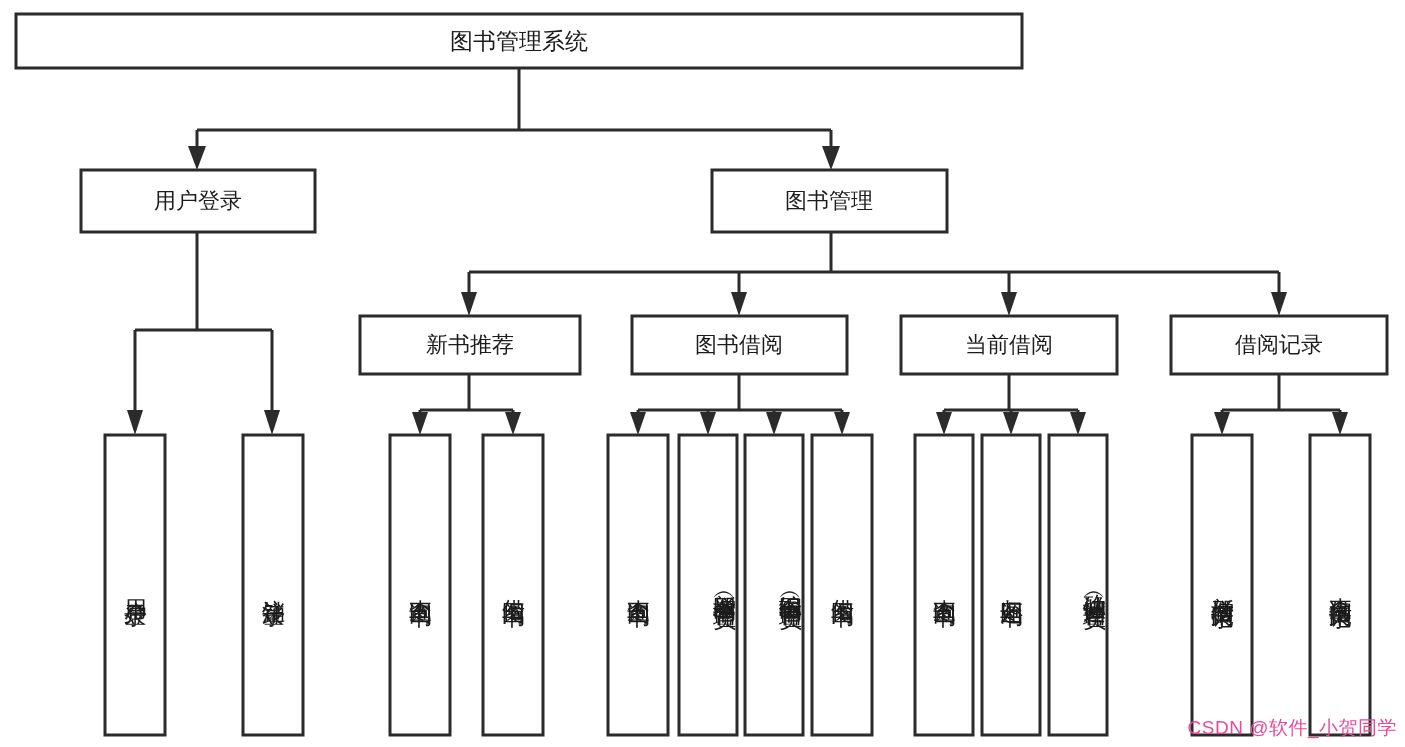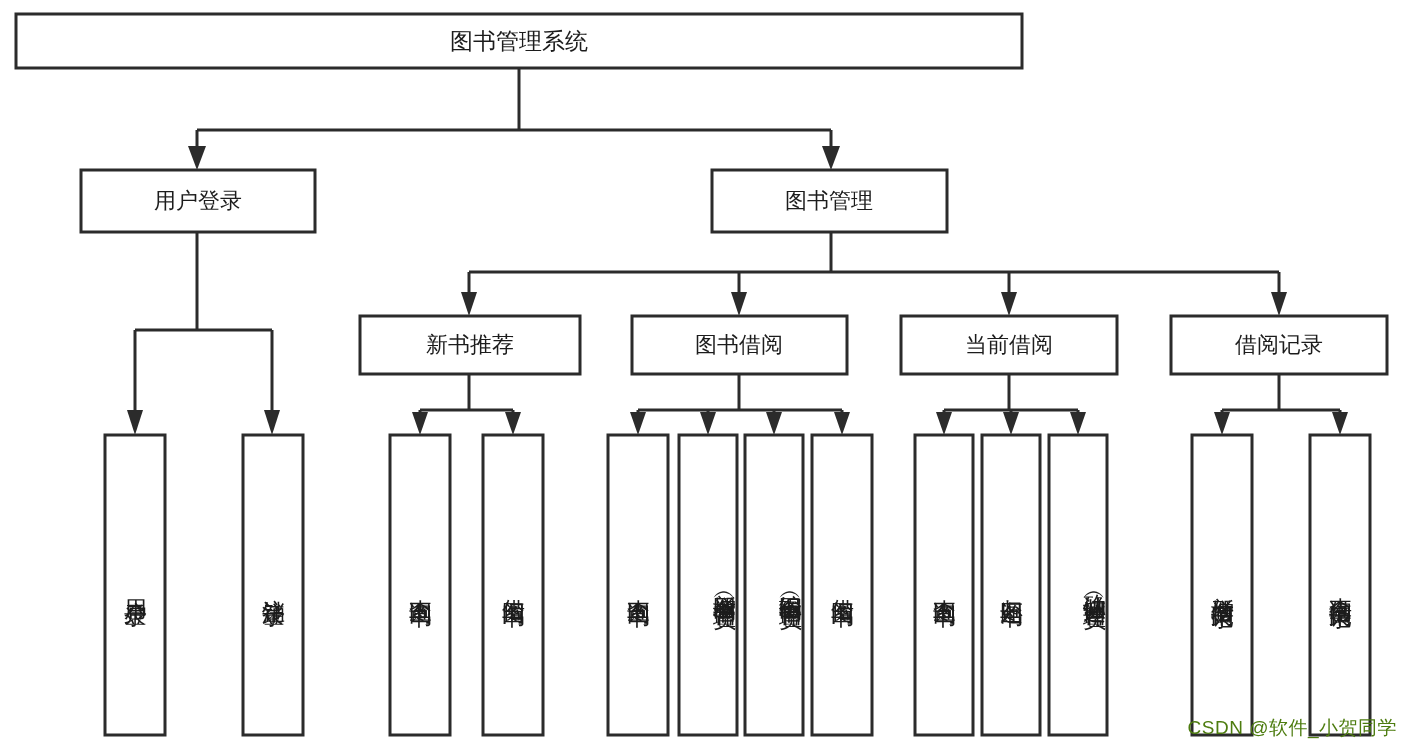--- a/index.html
+++ b/index.html
@@ -68,21 +68,21 @@
     justify-content: center;
     white-space: nowrap;
     pointer-events: none;
   }
   .watermark {
     position: absolute;
     right: 8px;
     bottom: 6px;
     font-family: "Liberation Sans", "DejaVu Sans", sans-serif;
     font-size: 19px;
-    color: #4d7c0f;
+    color: #ec4899;
     letter-spacing: 0.5px;
     white-space: nowrap;
   }
 </style>
 </head>
 <body>
 
 <div id="diagram-root">
 
   <svg class="flow" viewBox="0 0 1405 747" xmlns="http://www.w3.org/2000/svg">

